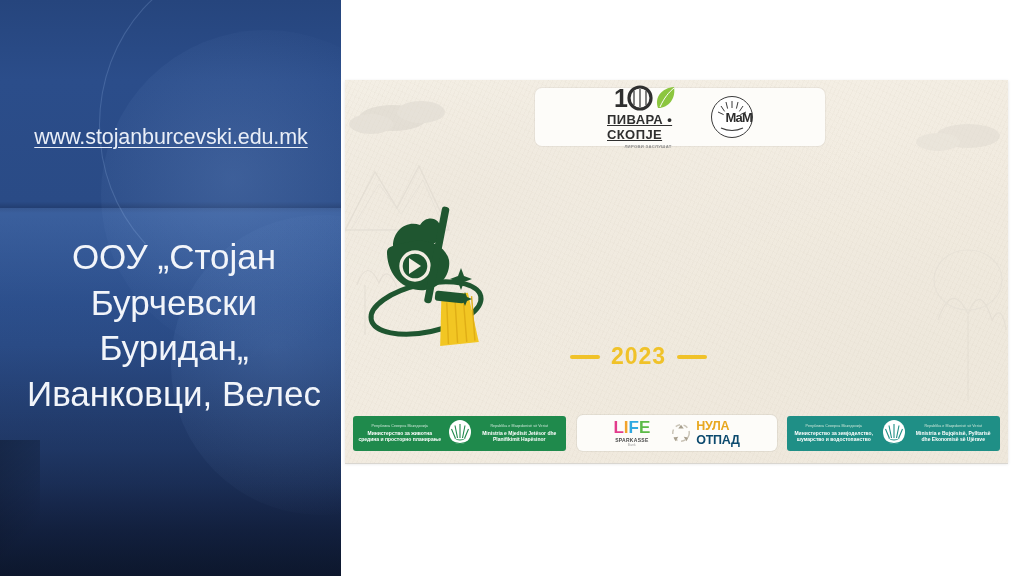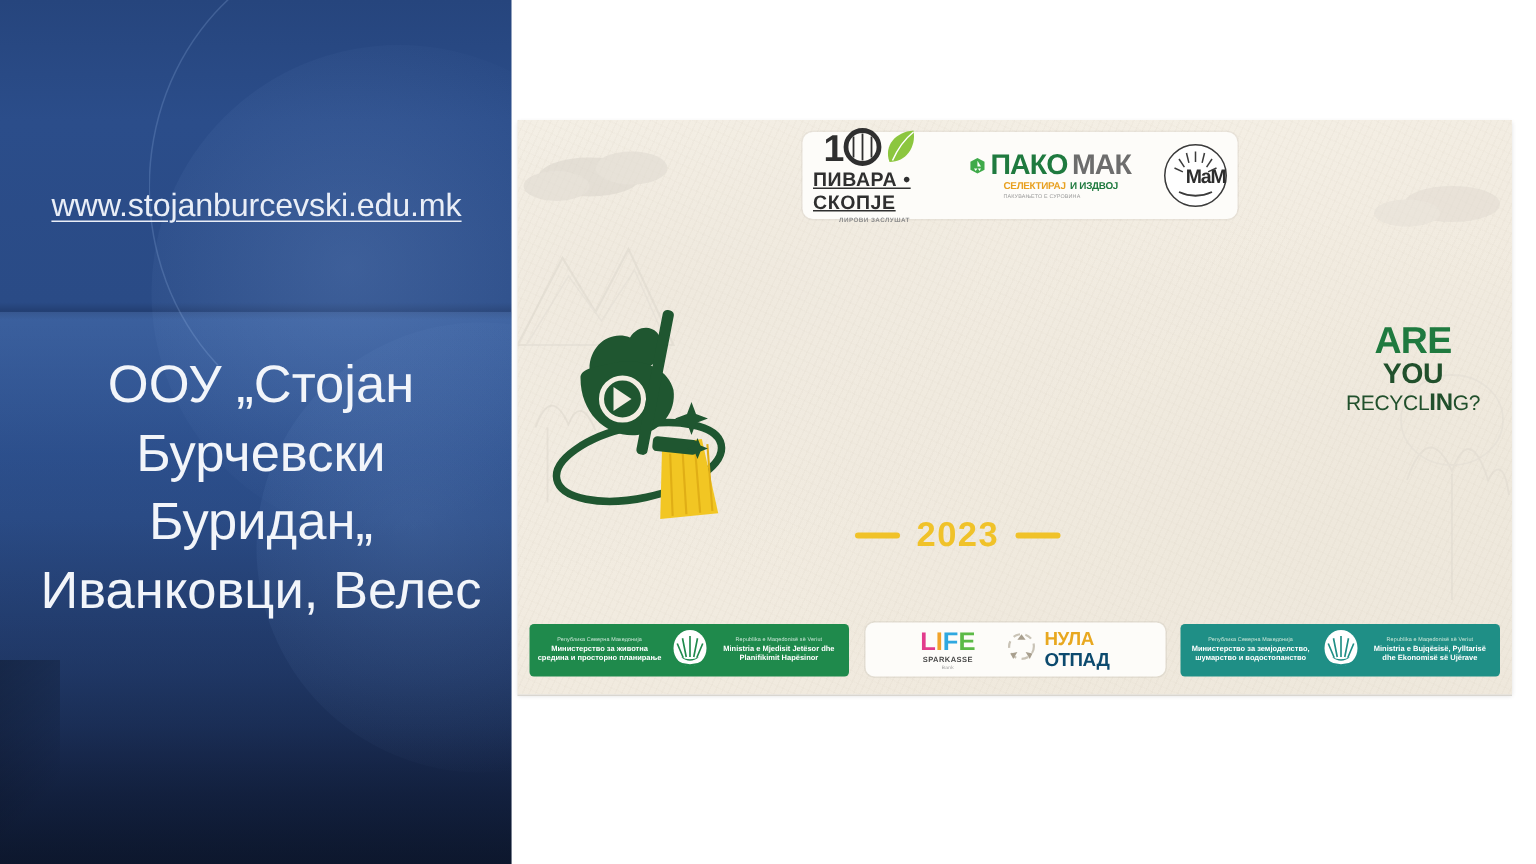--- a/index.html
+++ b/index.html
@@ -182,21 +182,21 @@
   }
   .logo-life { display:flex; flex-direction:column; align-items:center; }
   .life-row { display:flex; align-items:baseline; line-height:1; }
   .life-l { font-size:17px; font-weight:700; color:#e23b8c; }
   .life-i { font-size:17px; font-weight:700; color:#f2a32b; }
   .life-f { font-size:17px; font-weight:700; color:#2fa8e0; }
   .life-e { font-size:17px; font-weight:700; color:#5cba47; }
   .life-sub { font-size:5px; font-weight:700; color:#4a4a4a; letter-spacing:.3px; margin-top:1px; }
   .life-sub2 { font-size:3.2px; color:#9b9b9b; letter-spacing:.2px; }
 
-  .logo-nula { display:flex; align-items:flex-start; gap:4px; }
+  .logo-nula { display:flex; align-items:center; gap:4px; }
   .nula-words { display:flex; flex-direction:column; line-height:1; }
   .nula-a { font-size:12.5px; font-weight:700; color:#e8a820; letter-spacing:-.3px;
     font-family:"Liberation Sans Narrow","Liberation Sans", sans-serif; }
   .nula-b { font-size:12.5px; font-weight:700; color:#0c4a6e; letter-spacing:-.3px; margin-top:1px;
     font-family:"Liberation Sans Narrow","Liberation Sans", sans-serif; }
 
   
   #poster-underline {
     position:absolute; left:345px; top:463px; width:663px; height:1px; background:#d9d6d0;
   }
@@ -249,37 +249,20 @@
           <line x1="26" y1="4" x2="26" y2="22" stroke="#2f2f2f" stroke-width="1.2"></line>
           <line x1="32" y1="6" x2="32" y2="20" stroke="#2f2f2f" stroke-width="1.2"></line>
           <path d="M44 23 C40 12 48 3 60 2 C62 13 55 23 44 23 Z" fill="#8cc63f"></path>
           <path d="M46 22 C50 13 55 7 60 3" fill="none" stroke="#ffffff" stroke-width="1"></path>
         </svg>
       </div>
       <div class="logo-100-txt">ПИВАРА • СКОПЈЕ</div>
       <div class="logo-100-sub">ЛИРОВИ ЗАСЛУШАТ</div>
     </div>
 
-    <div class="logo-pakomak">
-      <div class="pk-row">
-        <svg width="19" height="19" viewBox="0 0 24 24">
-          <path d="M12 1 L22 6.5 L22 17.5 L12 23 L2 17.5 L2 6.5 Z" fill="#3faa4a"></path>
-          <path d="M12 5 L17 13 L12 13 Z" fill="#ffffff"></path>
-          <path d="M7 16 L12 16 L9.5 19.5 Z" fill="#ffffff"></path>
-          <path d="M17 16 L12.5 16 L15 19.5 Z" fill="#ffffff"></path>
-        </svg>
-        <span class="pk-word pk-green">ПАКО</span>
-        <span class="pk-word pk-grey">МАК</span>
-      </div>
-      <div class="pk-sub">
-        <span class="pk-sub-a">СЕЛЕКТИРАЈ</span>
-        <span class="pk-sub-b">И ИЗДВОЈ</span>
-      </div>
-      <div class="pk-sub-c" style="margin-left:23px;">ПАКУВАЊЕТО Е СУРОВИНА</div>
-    </div>
 
     <div class="logo-mam">
       <svg width="40" height="40" viewBox="0 0 40 40" style="position:absolute;left:0;top:0">
         <g stroke="#3b3b3b" stroke-width="1">
           <line x1="20" y1="4" x2="20" y2="11"></line>
             <line x1="14" y1="5" x2="15.6" y2="11.6"></line>
           <line x1="26" y1="5" x2="24.4" y2="11.6"></line>
             <line x1="9" y1="9" x2="12.6" y2="14.4"></line>
           <line x1="31" y1="9" x2="27.4" y2="14.4"></line>
             <line x1="6" y1="15" x2="11.6" y2="17.6"></line>
@@ -315,27 +298,20 @@
     <path d="M100 112 l2 5 l5 2 l-5 2 l-2 5 l-2 -5 l-5 -2 l5 -2 Z" fill="#1f5630"></path>
   </svg>
 
 
   <div id="poster-year">
     <span class="year-dash"></span>
     <span id="year-text">2023</span>
     <span class="year-dash"></span>
   </div>
 
-  <div id="recycling-block">
-    <div id="ry-are">ARE</div>
-    <div id="ry-you">YOU</div>
-    <div id="ry-last">
-      <span class="thin">RECYCL</span><span class="bold">IN</span><span class="thin">G?</span>
-    </div>
-  </div>
 
   <div id="bottom-sponsor-row">
 
     <div class="ministry-banner ministry-green">
       <div class="min-col">
         <div class="min-top">Република Северна Македонија</div>
         <div class="min-main">Министерство за животна средина и просторно планирање</div>
       </div>
       <svg class="coat" viewBox="0 0 26 28">
         <ellipse cx="13" cy="13" rx="11" ry="12" fill="#ffffff"></ellipse>

